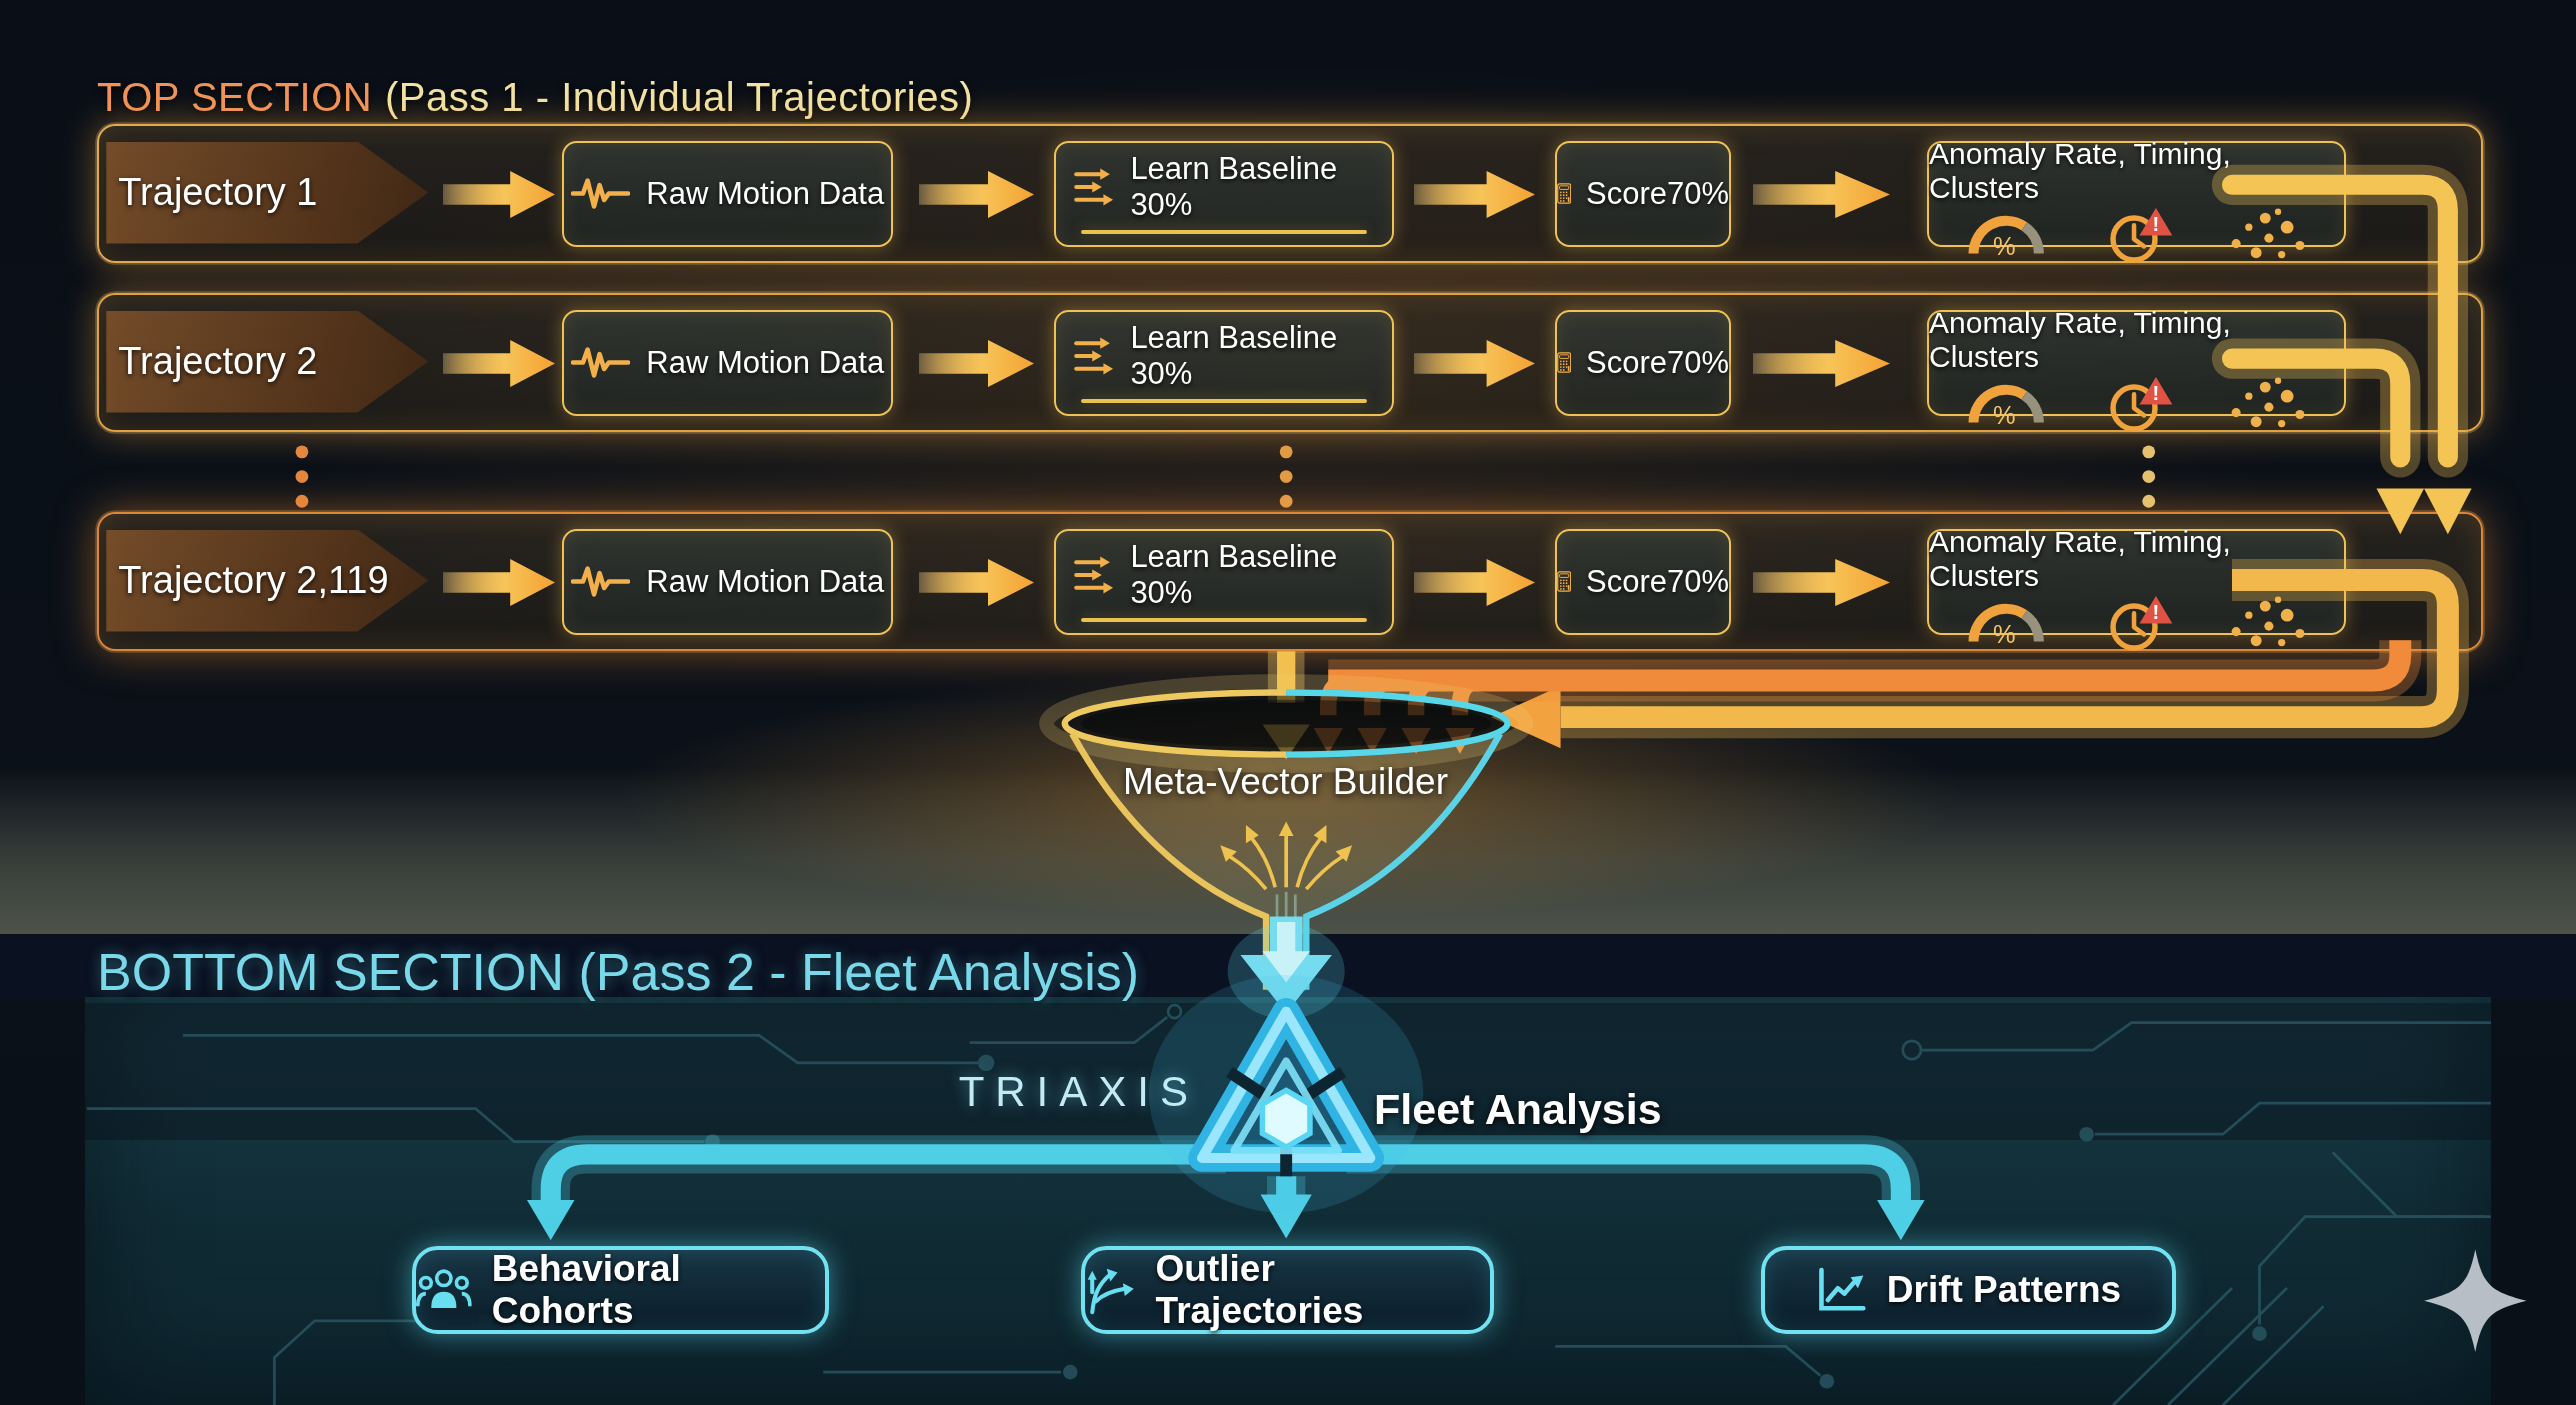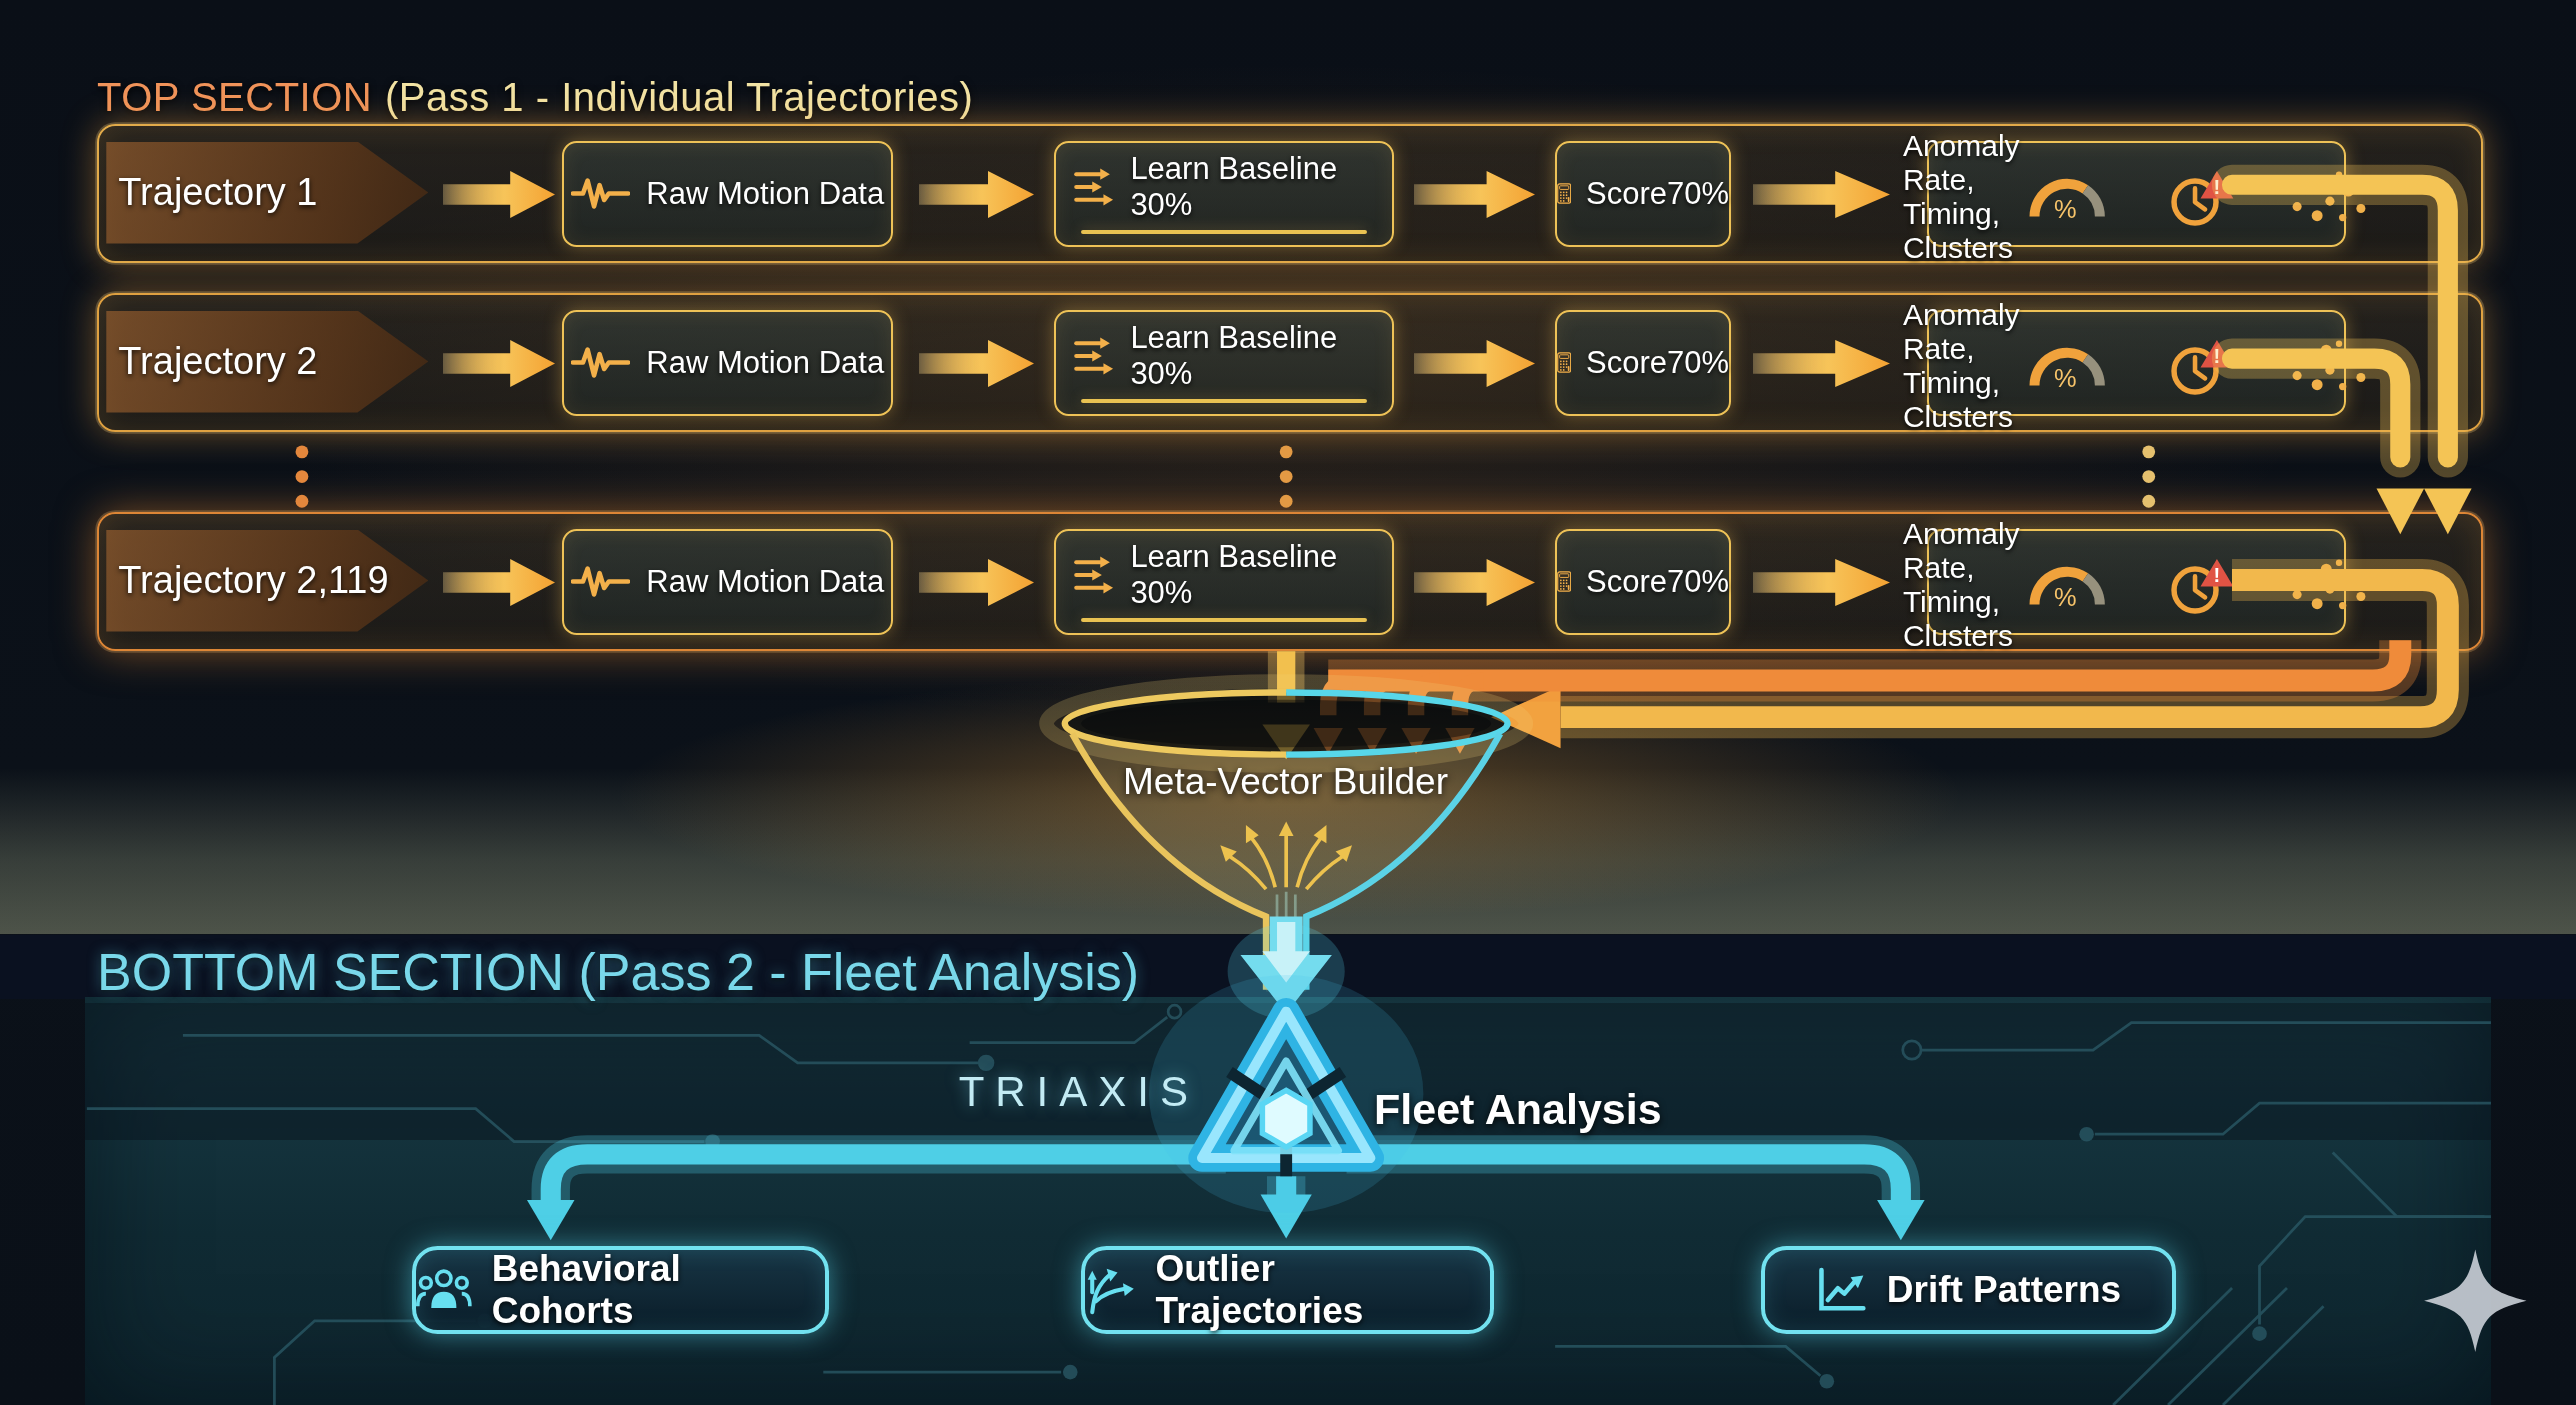--- a/index.html
+++ b/index.html
@@ -55,21 +55,21 @@
   .stage-raw span{font-size:31px;text-shadow:0 1.8px 4.6px rgba(0,0,0,0.85);}
   .stage-learn{left:955px;width:340px;flex-direction:column;justify-content:center;gap:7.3px;padding:9.1px 16.5px 11px 16.5px;}
   .learn-top{display:flex;align-items:center;gap:14.6px;width:100%;}
   .learn-top span{font-size:31px;text-shadow:0 1.8px 4.6px rgba(0,0,0,0.85);}
   .pbar{width:282px;height:37px;border:2.7px solid #e9c252;border-radius:20px;align-self:center;
     background:rgba(18,22,18,0.45);box-shadow:0 0 12.8px rgba(240,190,90,0.35);overflow:hidden;}
   .pfill{height:100%;border-radius:18.3px;
     background:linear-gradient(90deg,#f79a36,#fbd478);box-shadow:0 0 16.5px rgba(250,190,90,0.9);}
   .stage-score{left:1456px;width:176px;gap:14.6px;}
   .score-txt{display:flex;line-height:38px;font-size:31px;text-shadow:0 1.8px 4.6px rgba(0,0,0,0.85);}
-  .stage-anomaly{left:1828px;width:419px;flex-direction:row;gap:5.5px;padding-top:7.3px;}
+  .stage-anomaly{left:1828px;width:419px;flex-direction:column;gap:5.5px;padding-top:7.3px;}
   .anomaly-title{font-size:30px;text-shadow:0 1.8px 4.6px rgba(0,0,0,0.85);}
   .anomaly-icons{display:flex;align-items:center;gap:51px;height:48px;}
   
   .funnel-label{position:absolute;left:1057px;top:761px;width:457px;text-align:center;font-size:37px;color:#fff;
     text-shadow:0 1.8px 7.3px rgba(0,0,0,0.85);}
   .brand{position:absolute;left:906px;top:1068px;width:293px;text-align:right;font-size:42px;color:#c3ebf4;
     letter-spacing:11px;text-shadow:0 0 14.6px rgba(120,220,245,0.55);}
   .brand-caption{position:absolute;left:1374px;top:1065px;font-size:43px;font-weight:bold;color:#fff;
     text-shadow:0 1.8px 7.3px rgba(0,0,0,0.9);margin-top:20px;}
   

